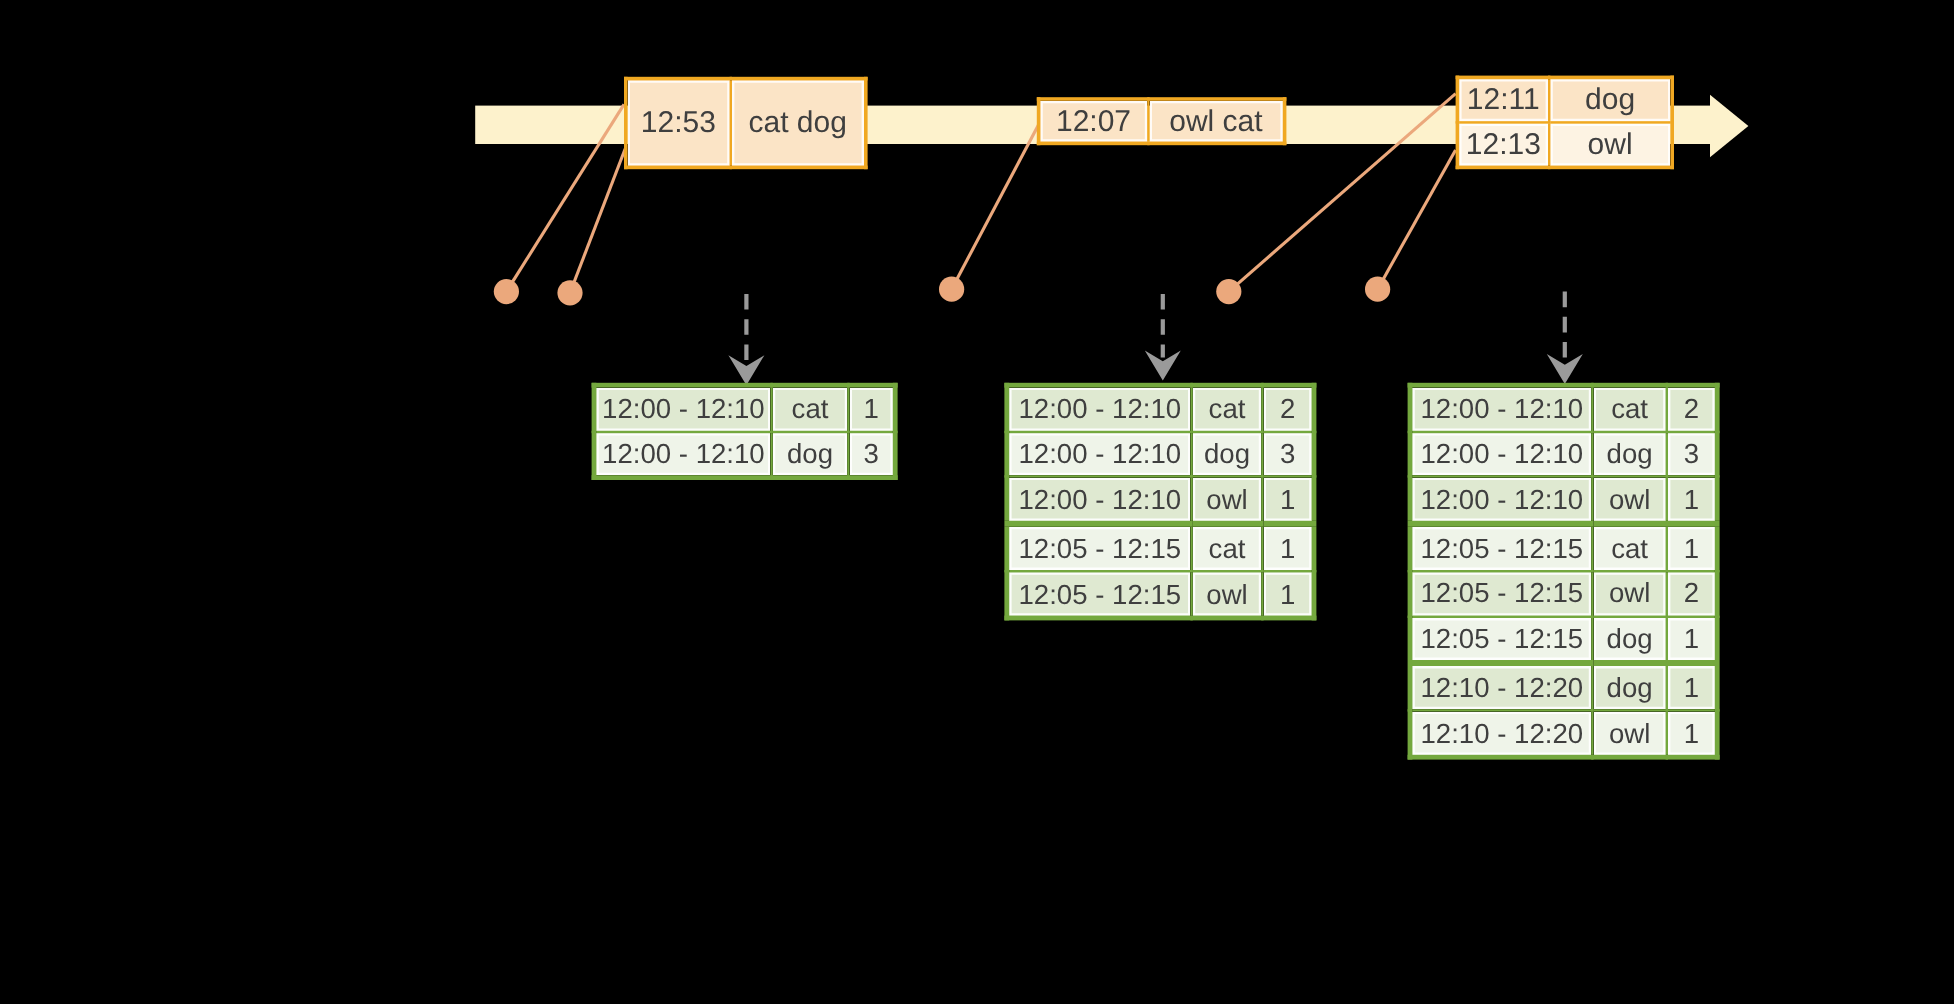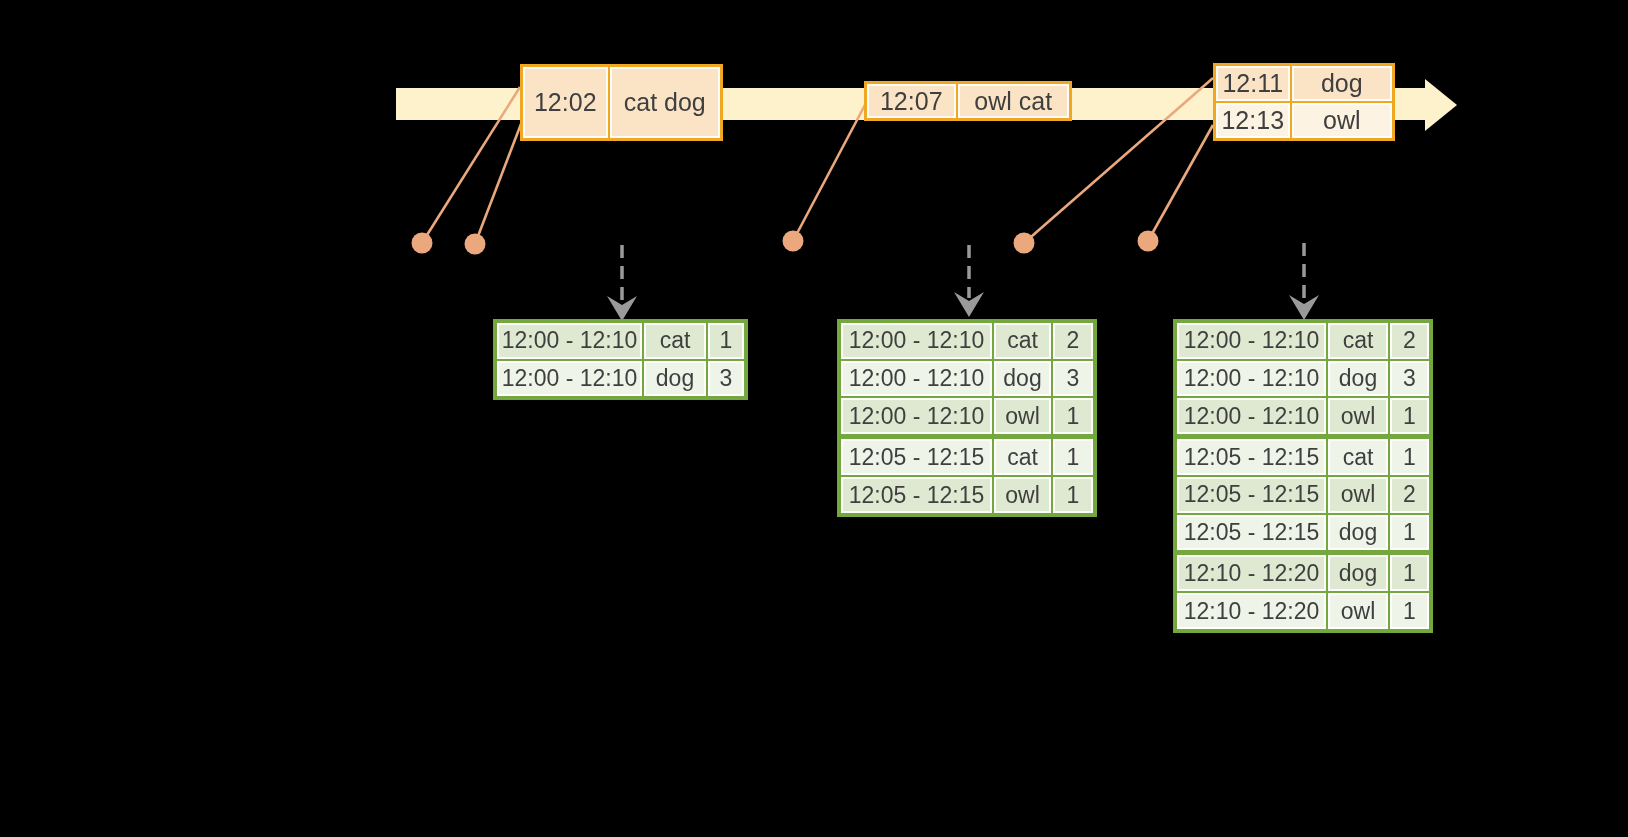--- a/index.html
+++ b/index.html
@@ -77,21 +77,21 @@
   </svg>
 
   <div class="abs ewrap" style="left:520px;top:64px;width:203px;height:77px;">
     <table class="etable">
       <colgroup>
           <col style="width:87px">
           <col>
         </colgroup>
       <tbody>
           <tr class="d">
-        <td>12:02</td>
+        <td>12:53</td>
         <td>cat dog</td>
       </tr>
     </tbody>
       </table>
   </div>
 
   <div class="abs ewrap" style="left:864px;top:81px;width:208px;height:40px;border-radius:20px;">
     <table class="etable">
       <colgroup>
           <col style="width:91px">

